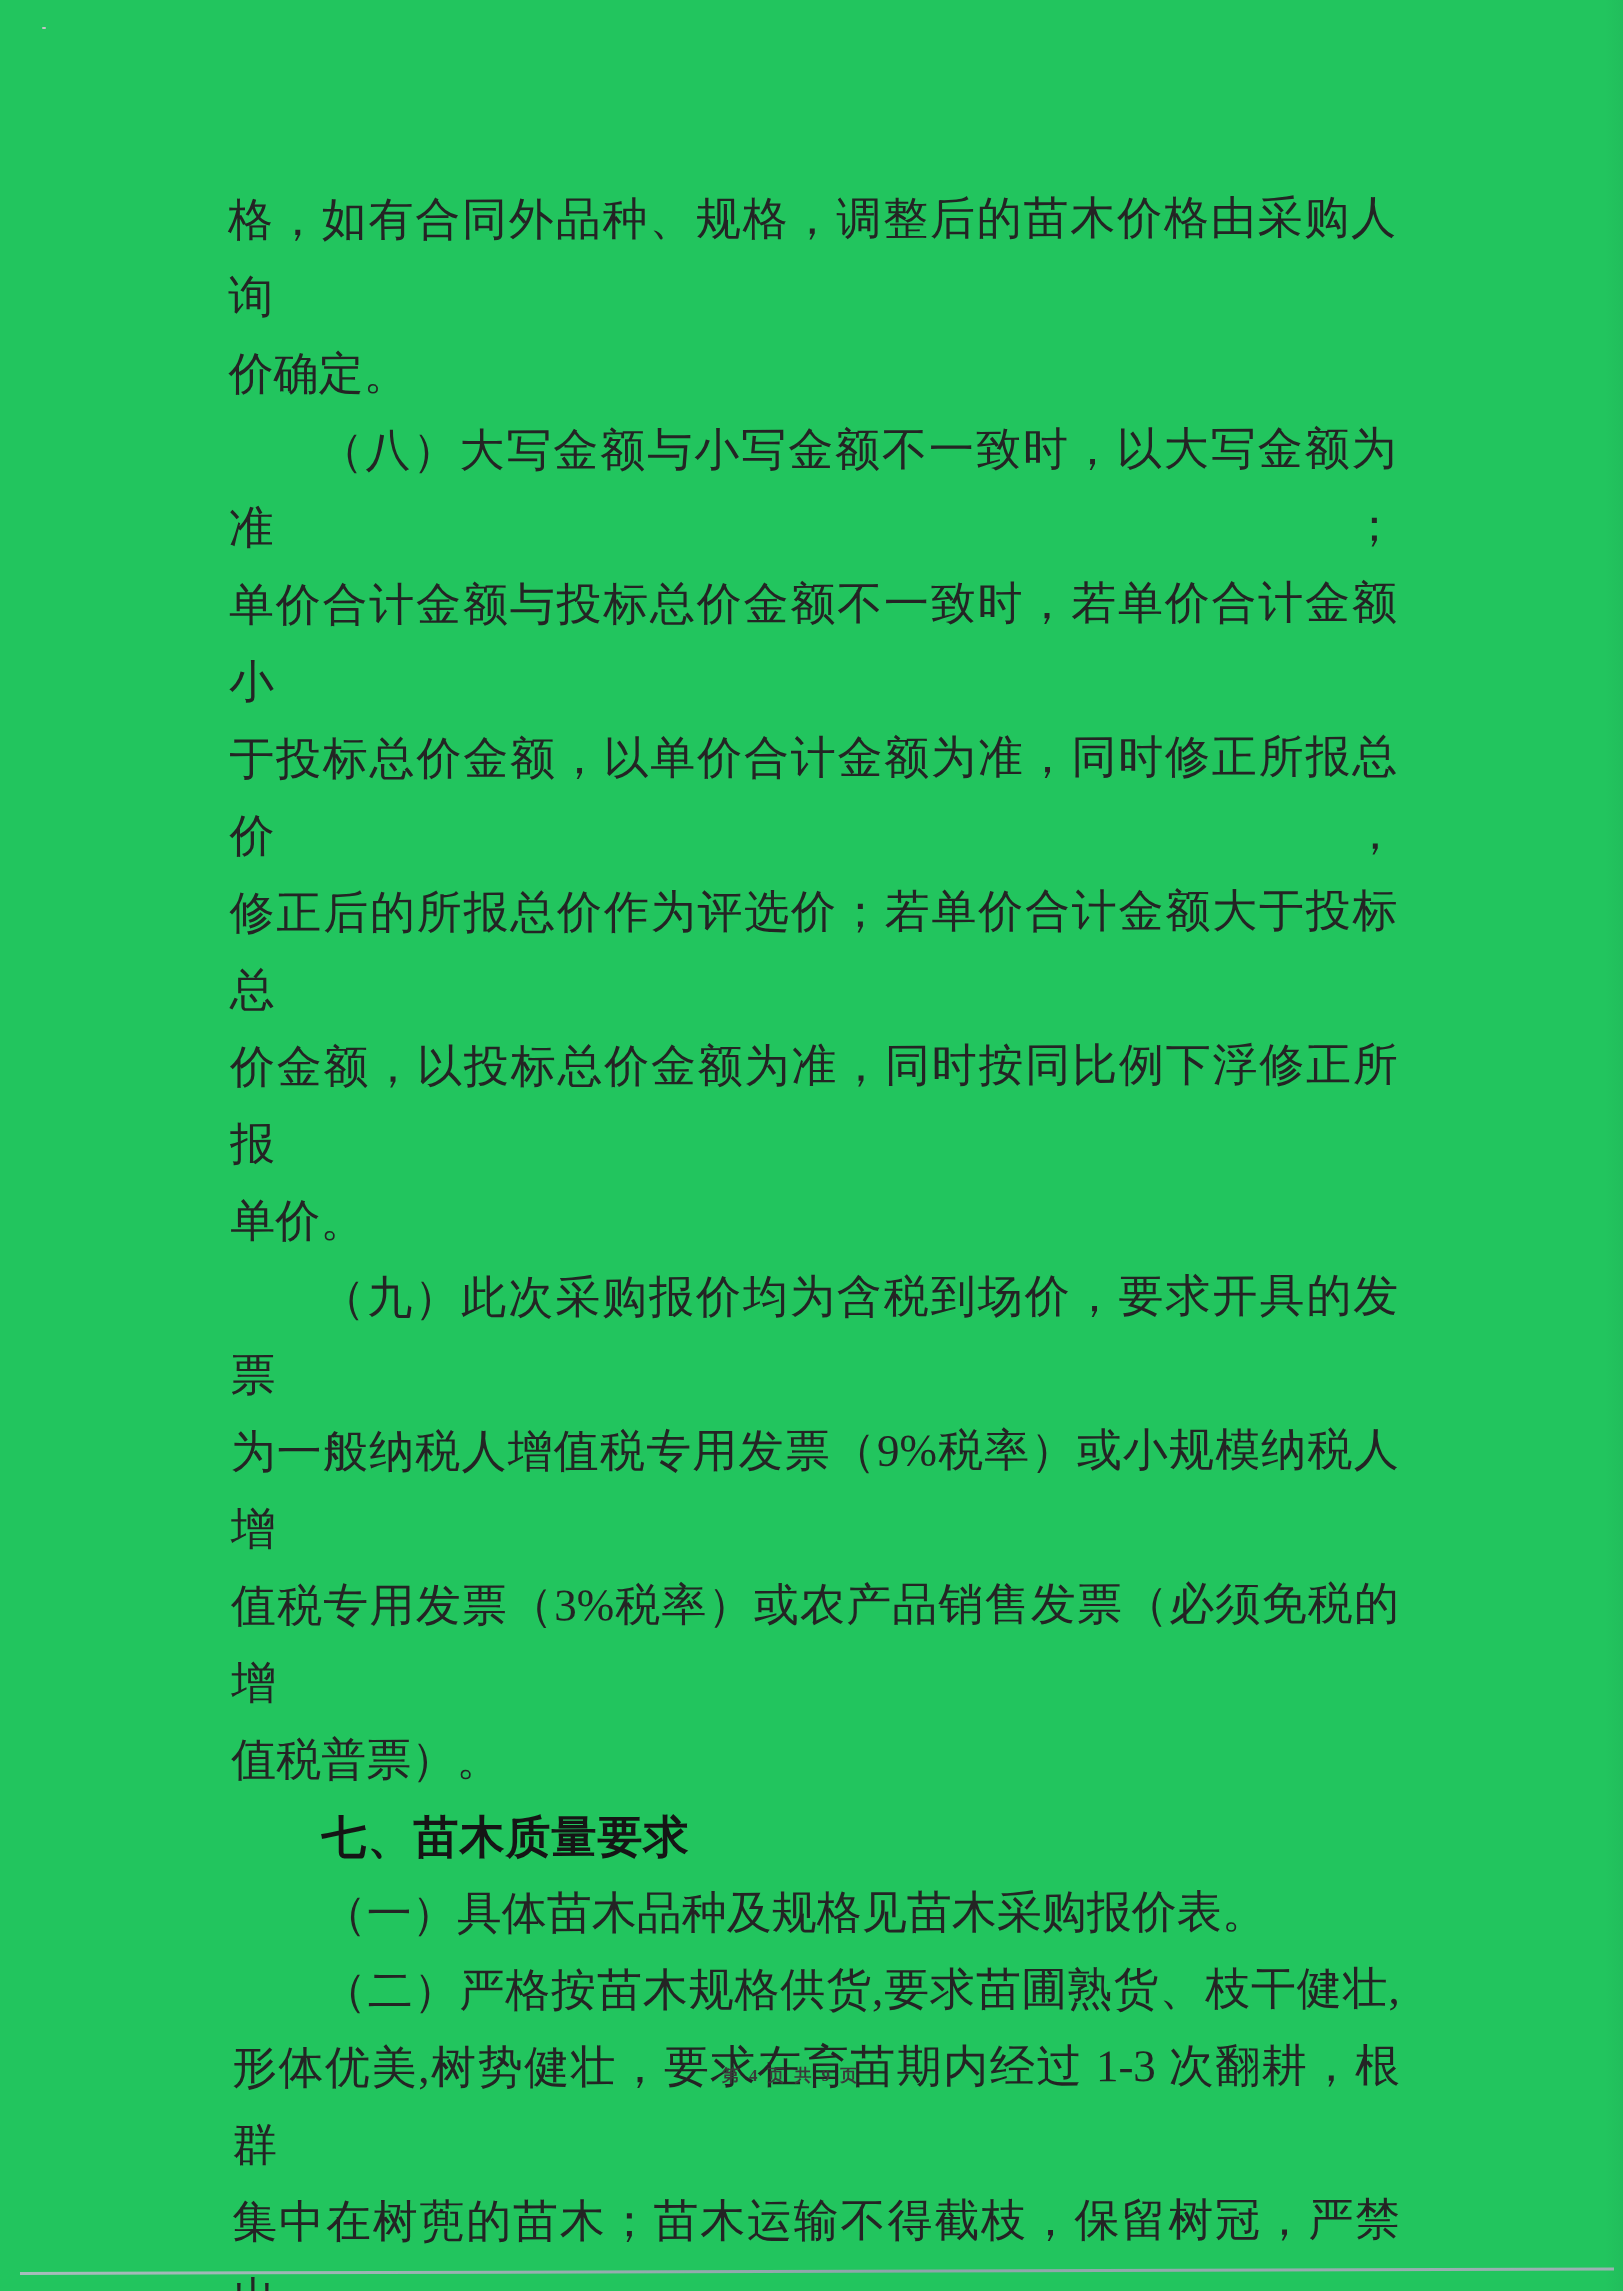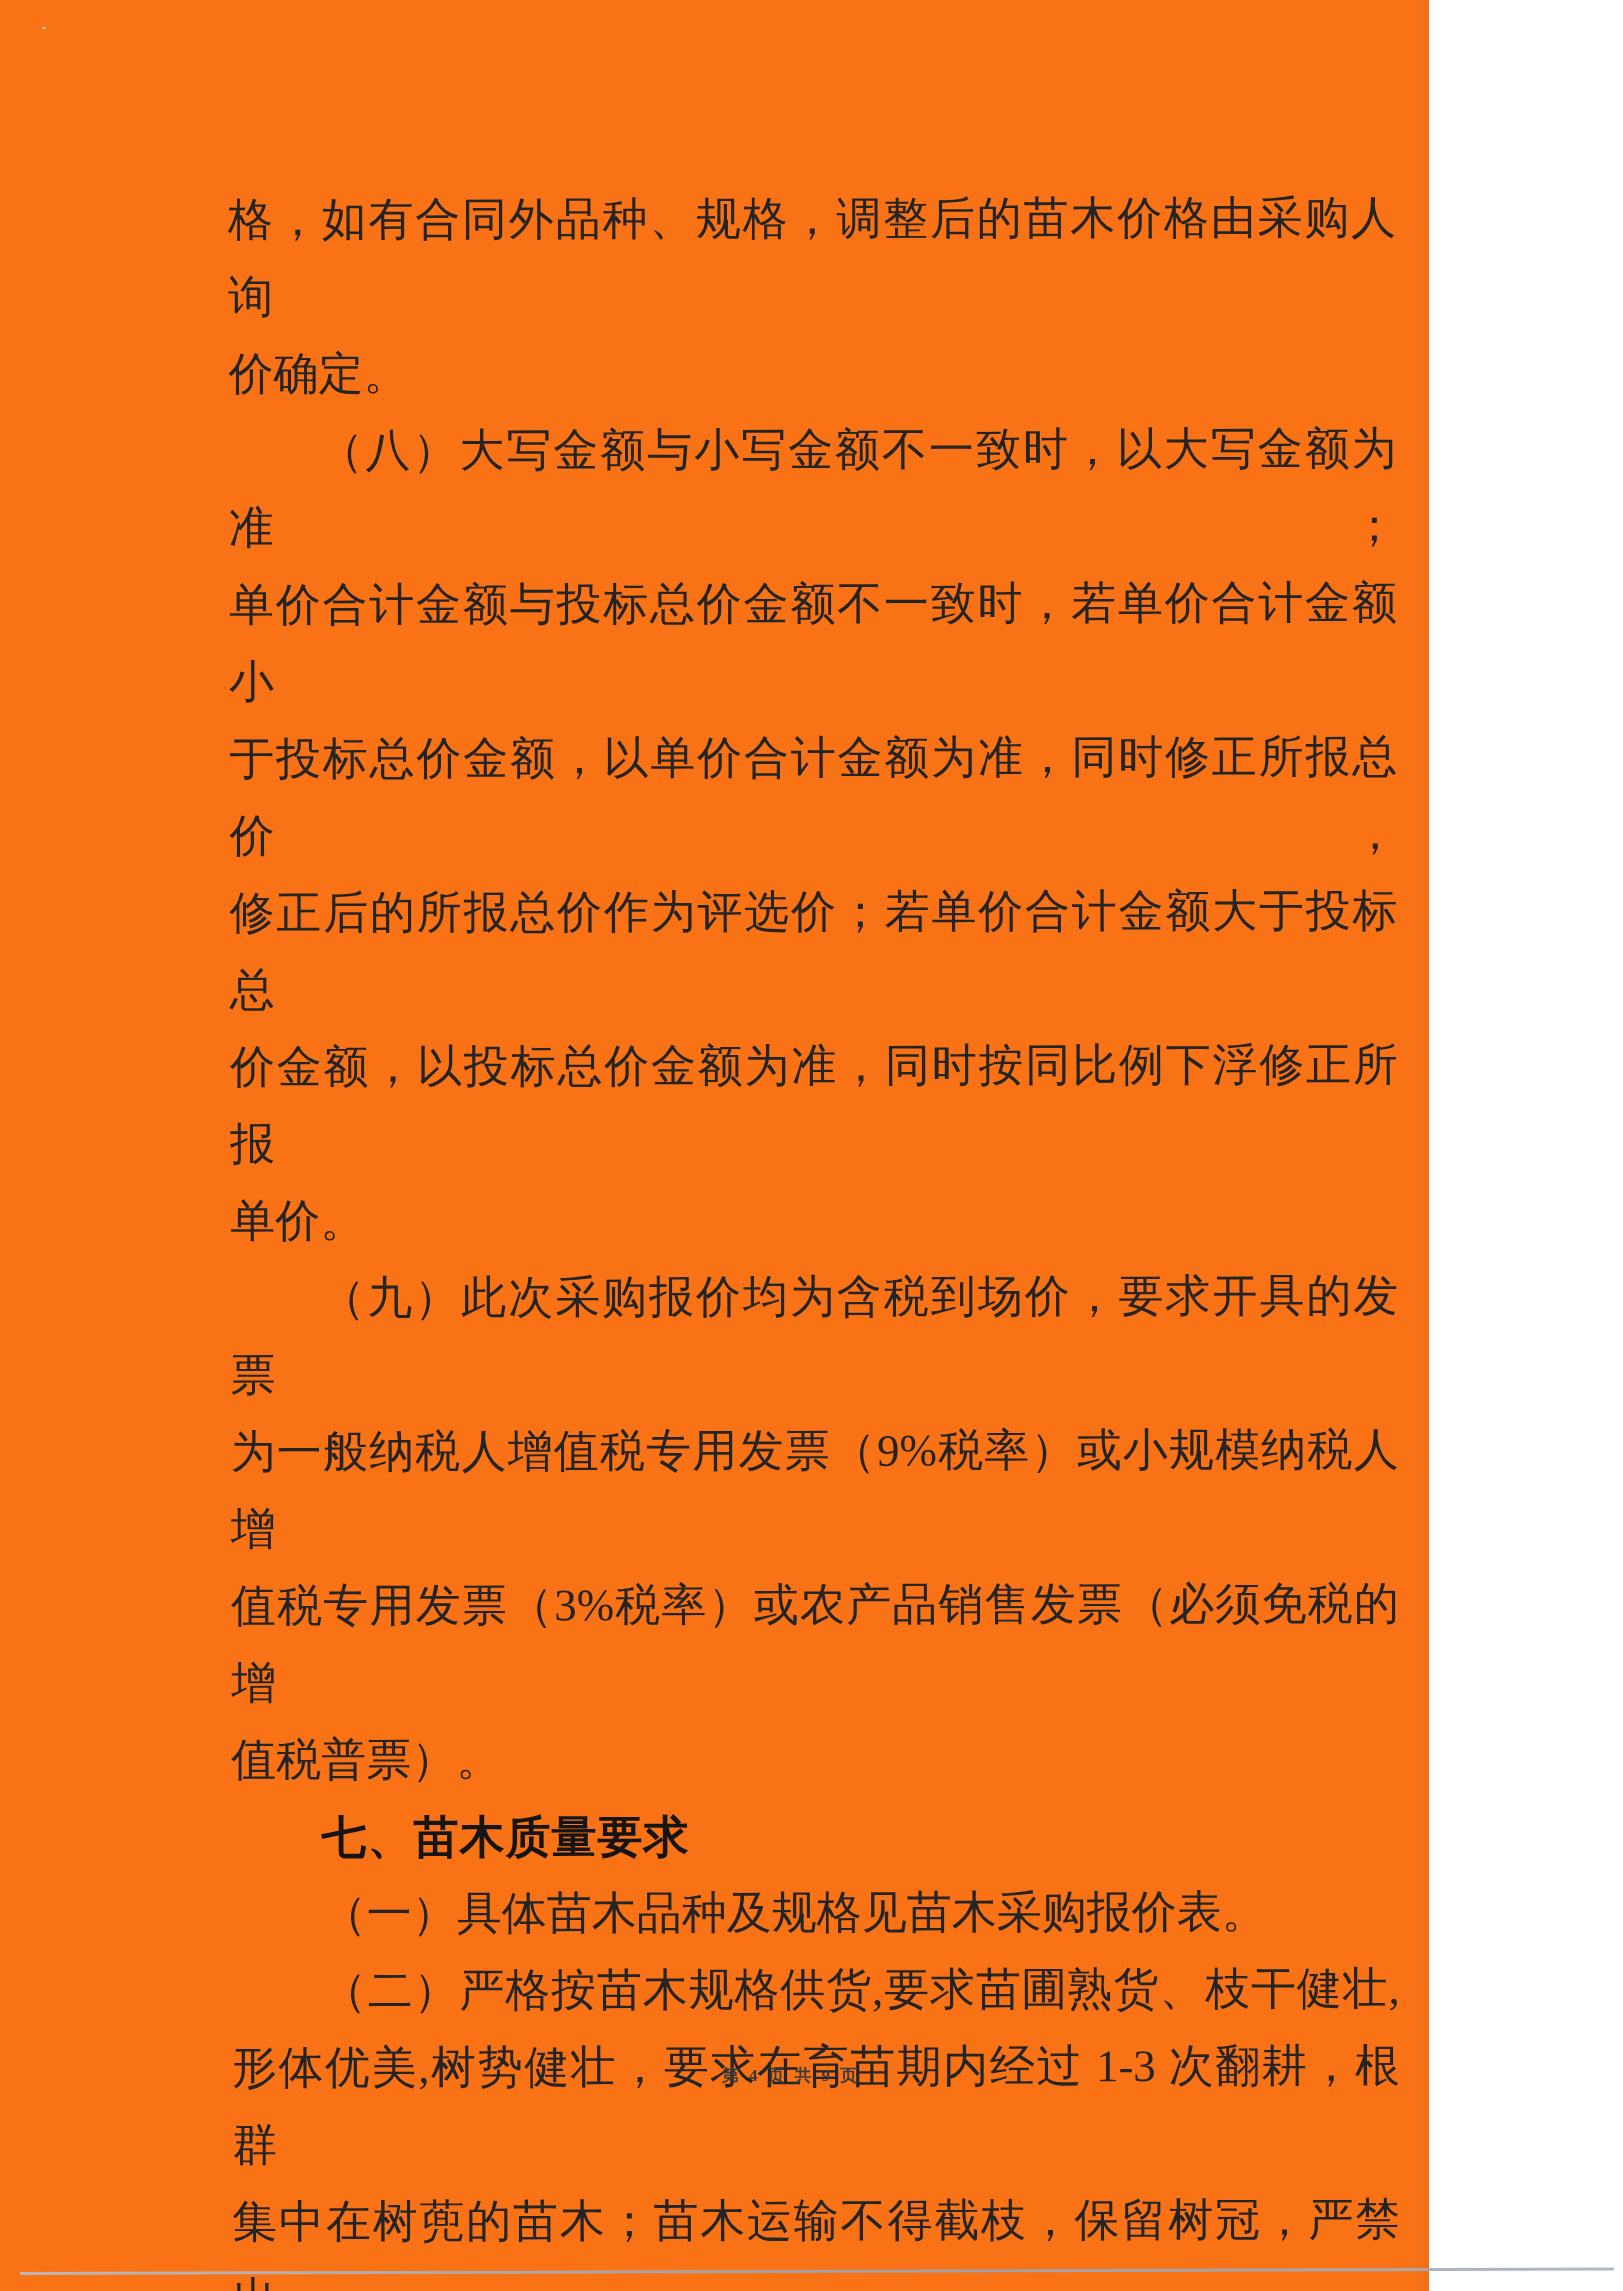--- a/index.html
+++ b/index.html
@@ -10,23 +10,23 @@
   body {
     width: 1623px;
     height: 2292px;
     position: relative;
     overflow: hidden;
     font-family: "Liberation Serif", "DejaVu Serif", serif;
   }
   .page {
     position: absolute;
     left: 0; top: 0;
-    width: 1429px;
+    width: 1623px;
     height: 2292px;
-    background: #f97316;
+    background: #22c55e;
   }
   
   .edge-right {
     position: absolute;
     right: 0; top: 0;
     width: 17.6px; height: 100%;
     background: linear-gradient(to right, rgba(0,0,0,0), rgba(20,25,40,0.045));
   }
   
   .speck {

